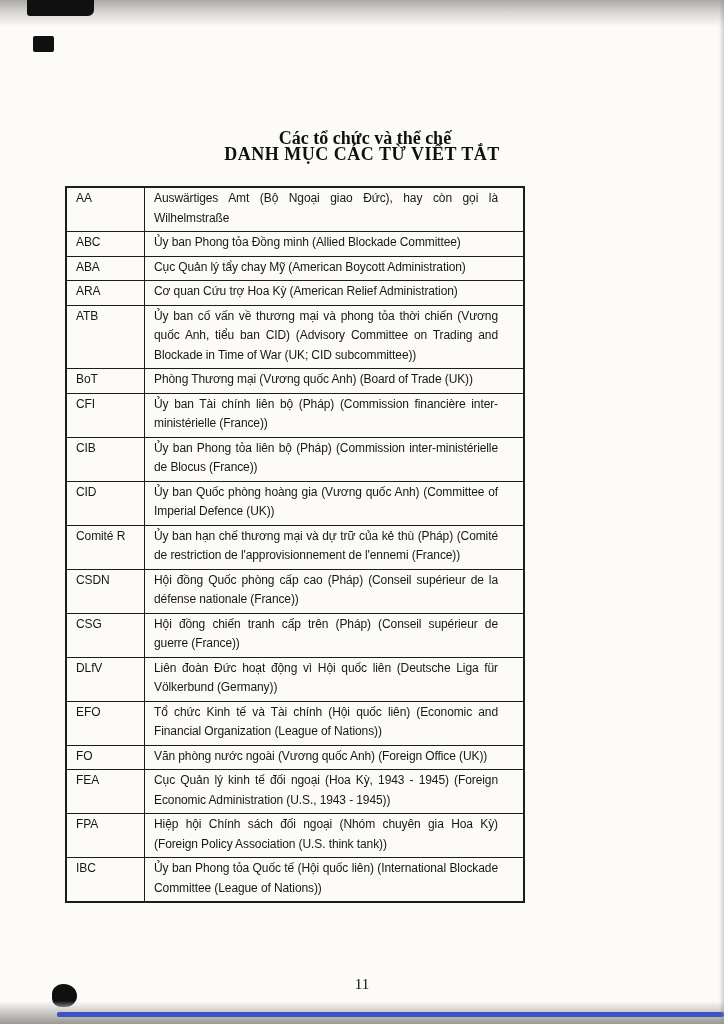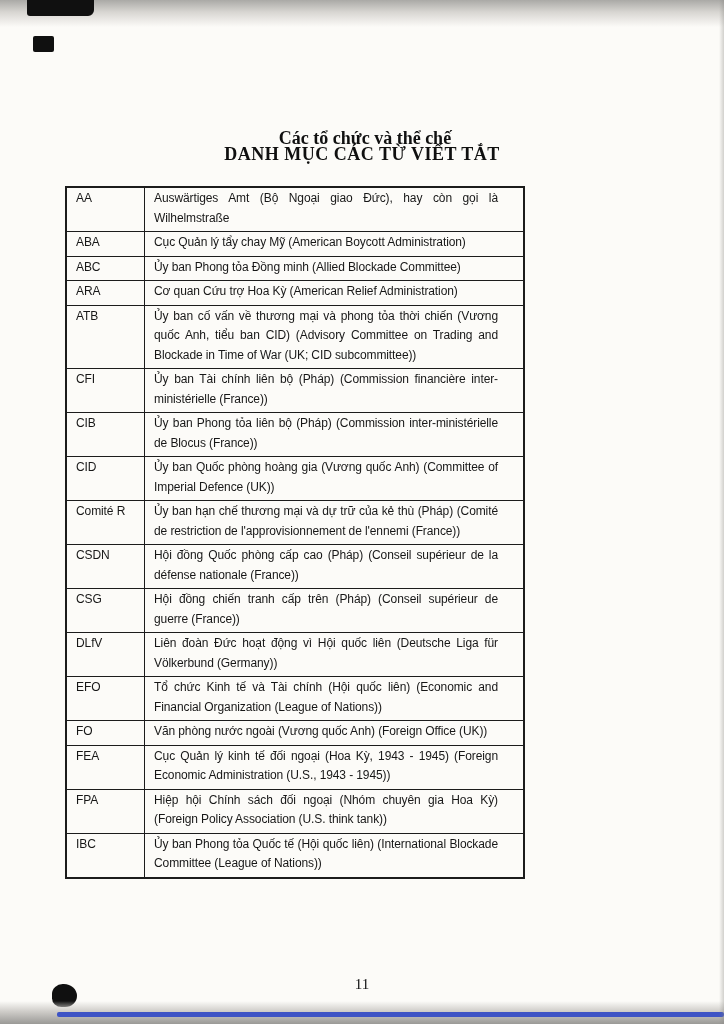--- a/index.html
+++ b/index.html
@@ -85,34 +85,38 @@
 
   <div class="title">DANH MỤC CÁC TỪ VIẾT TẮT</div>
   <div class="subtitle">Các tổ chức và thể chế</div>
 
   <div class="abbr-table">
       <div class="trow">
         <div class="cell abbr">AA</div>
         <div class="cell desc">Auswärtiges Amt (Bộ Ngoại giao Đức), hay còn gọi là Wilhelmstraße</div>
       </div>
       <div class="trow">
+        <div class="cell abbr">ABC</div>
+        <div class="cell desc">Ủy ban Phong tỏa Đồng minh (Allied Blockade Committee)</div>
+      </div>
+      <div class="trow">
         <div class="cell abbr">ABA</div>
         <div class="cell desc">Cục Quản lý tẩy chay Mỹ (American Boycott Administration)</div>
-      </div>
-      <div class="trow">
-        <div class="cell abbr">ABC</div>
-        <div class="cell desc">Ủy ban Phong tỏa Đồng minh (Allied Blockade Committee)</div>
       </div>
       <div class="trow">
         <div class="cell abbr">ARA</div>
         <div class="cell desc">Cơ quan Cứu trợ Hoa Kỳ (American Relief Administration)</div>
       </div>
       <div class="trow">
         <div class="cell abbr">ATB</div>
         <div class="cell desc">Ủy ban cố vấn về thương mại và phong tỏa thời chiến (Vương quốc Anh, tiểu ban CID) (Advisory Committee on Trading and Blockade in Time of War (UK; CID subcommittee))</div>
+      </div>
+      <div class="trow">
+        <div class="cell abbr">BoT</div>
+        <div class="cell desc">Phòng Thương mại (Vương quốc Anh) (Board of Trade (UK))</div>
       </div>
       <div class="trow">
         <div class="cell abbr">CFI</div>
         <div class="cell desc">Ủy ban Tài chính liên bộ (Pháp) (Commission financière inter-ministérielle (France))</div>
       </div>
       <div class="trow">
         <div class="cell abbr">CIB</div>
         <div class="cell desc">Ủy ban Phong tỏa liên bộ (Pháp) (Commission inter-ministérielle de Blocus (France))</div>
       </div>
       <div class="trow">

